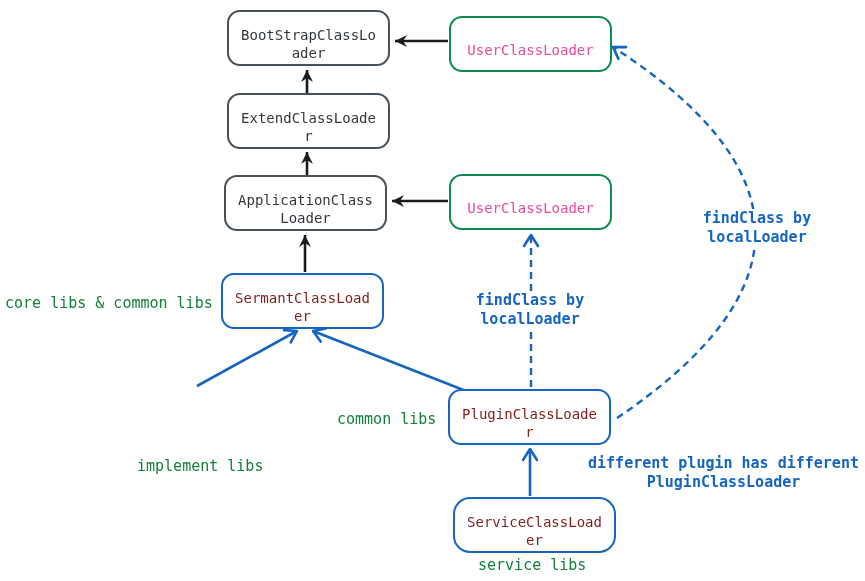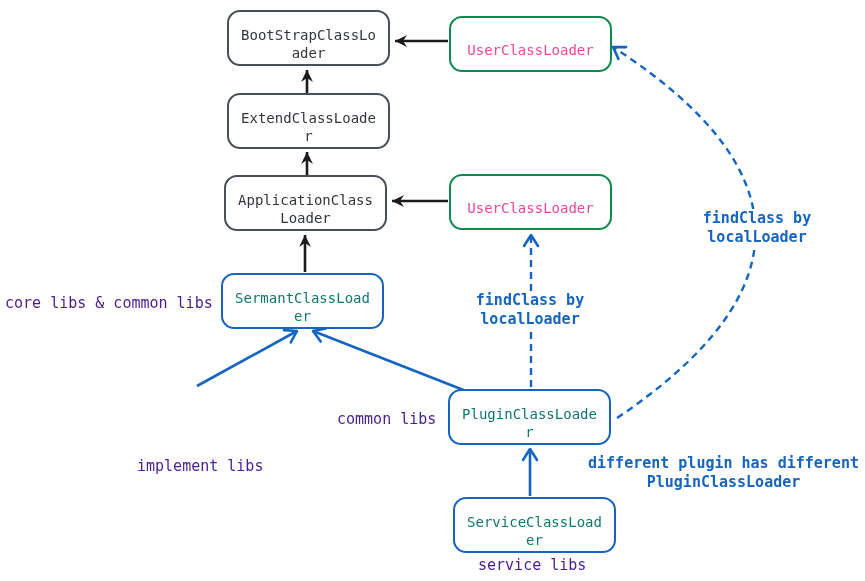--- a/index.html
+++ b/index.html
@@ -37,26 +37,26 @@
     padding: 2px 10px;
   }
   .node span {
     display: block;
     width: 138px;
     word-break: break-all;
     margin-top: 12px;
   }
   .node.jdk   { border: 2.5px solid #474f58; color: #31373d; }
   .node.user  { border: 2.5px solid #0f8a4e; color: #ec4899; }
-  .node.blue  { border: 2.5px solid #1565c0; color: #0f766e; }
+  .node.blue  { border: 2.5px solid #1565c0; color: #7f1d1d; }
 
   .lbl {
     position: absolute;
     font-size: 15px;
-    color: #4c1d95;
+    color: #15803d;
     white-space: nowrap;
     line-height: 1.25;
   }
   .lbl.blue {
     color: #1565c0;
     text-align: center;
     background: #ffffff;
     white-space: normal;
     font-weight: bold;
   }
@@ -122,17 +122,17 @@
   </div>
   <div class="node user" style="left:449px; top:174px;">
     <span>UserClassLoader</span>
   </div>
   <div class="node blue" style="left:221px; top:273px;">
     <span>SermantClassLoader</span>
   </div>
   <div class="node blue" style="left:448px; top:389px;">
     <span>PluginClassLoader</span>
   </div>
-  <div class="node blue" style="left:453px; top:497px;">
+  <div class="node blue" style="left:453px; top:497px;border-radius:17px;">
     <span>ServiceClassLoader</span>
   </div>
 
 </div>
 
 </body></html>

